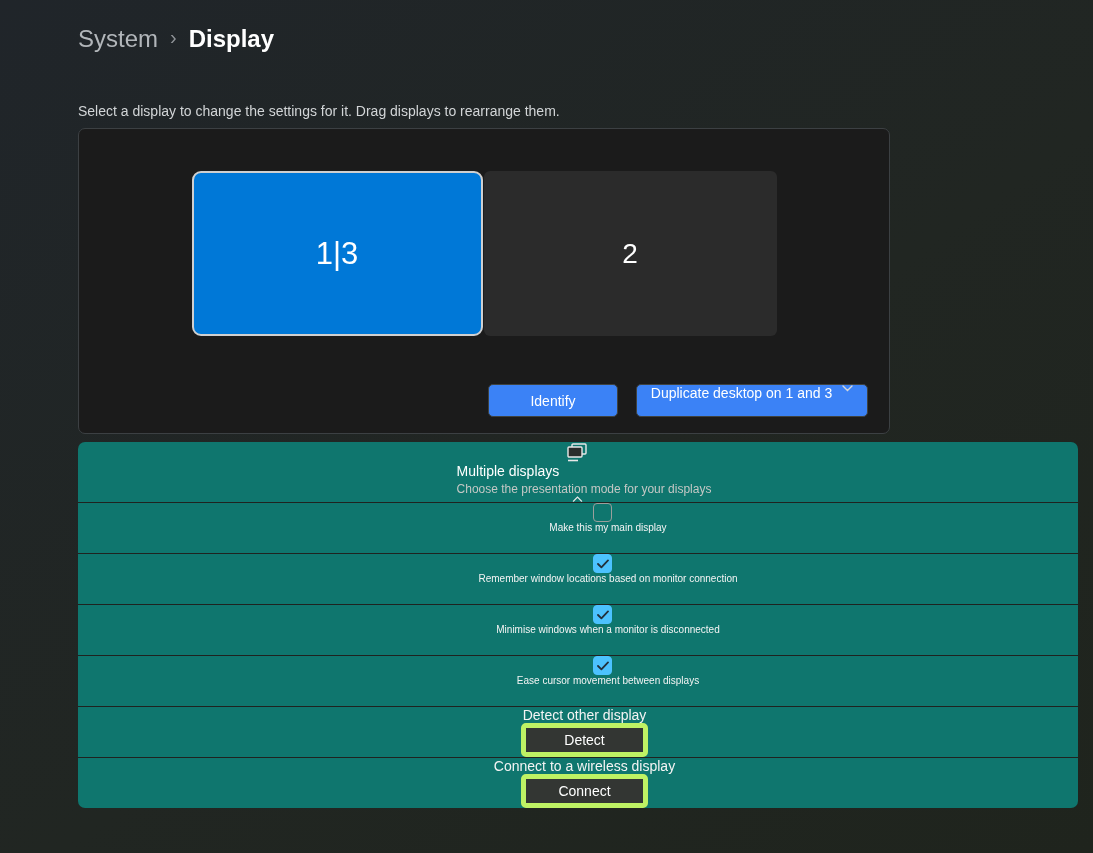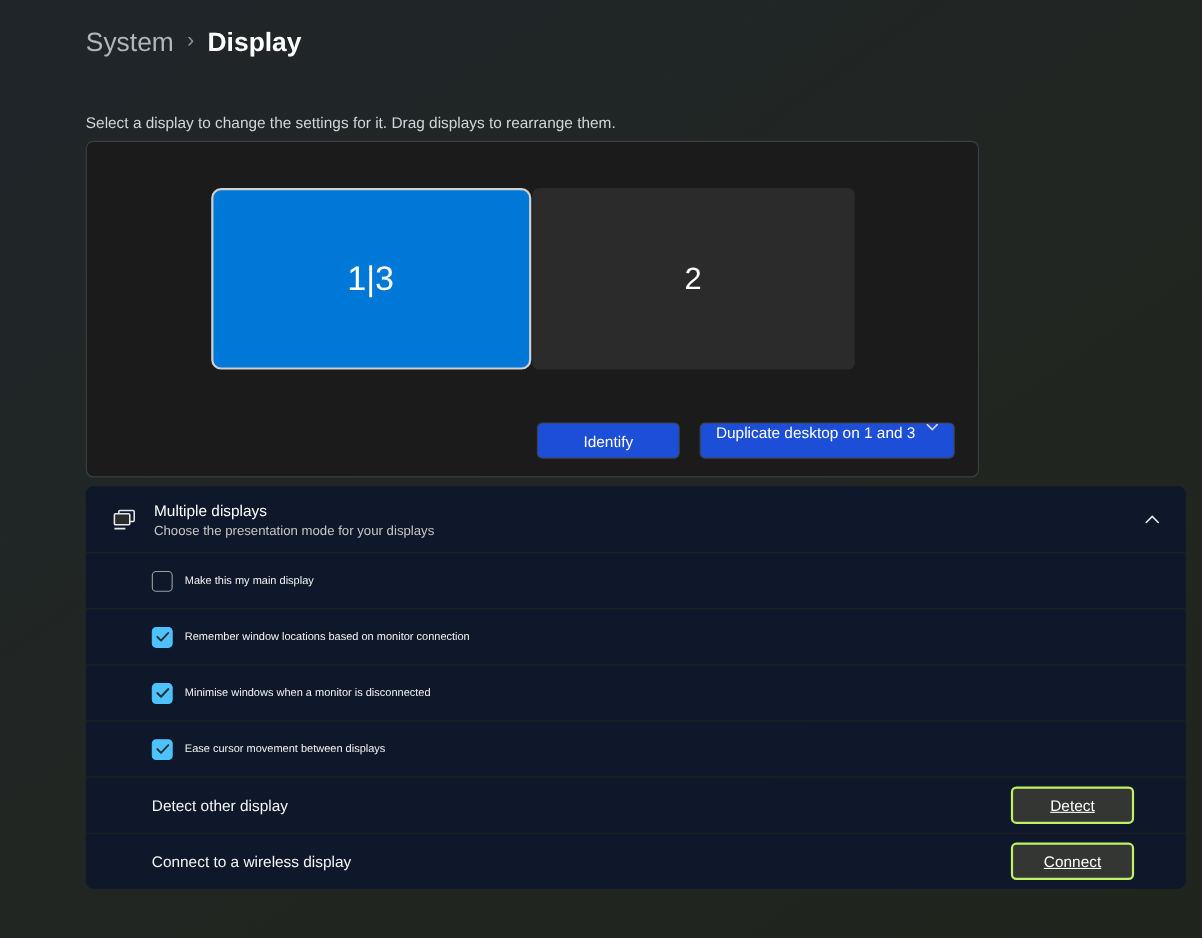--- a/index.html
+++ b/index.html
@@ -43,35 +43,36 @@
     width: 293px; background: #2b2b2b;
     border-radius: 6px; font-size: 28px; font-weight: 400;
     margin-left: 1px;
   }
   .panel-actions {
     position: absolute; right: 21px; bottom: 16px;
     display: flex; gap: 18px; align-items: center;
   }
   .btn {
     font-family: "Liberation Sans", sans-serif;
-    background: #1d4ed8; border: 1px solid #3e4240; border-radius: 5px;
+    background: #3b82f6; border: 1px solid #3e4240; border-radius: 5px;
     color: #ffffff; font-size: 14px; height: 33px; cursor: pointer;
   }
   .btn-identify { width: 130px; }
   .btn-dropdown {
     width: 232px; display: flex; justify-content: center; gap: 10px;
   }
   .chev-svg { display: block; }
 
   
   .expander { margin-top: 8px; width: 1000px; }
   .row {
-    background: #0f172a; width: 100%;
+    background: #0f766e; width: 100%;
     display: flex; align-items: center;
     border-top: 1px solid #1f2320;
+    flex-direction: column;
   }
   .row:first-child { border-top: none; border-radius: 7px 7px 0 0; }
   .row:last-child { border-radius: 0 0 7px 7px; }
   .header-row { height: 60px; padding: 0 24px 0 22px; cursor: pointer; }
   .md-icon { width: 26px; display: flex; justify-content: center; }
   .header-text { margin-left: 14px; flex: 1; }
   .header-title { font-size: 14px; color: #ffffff; }
   .header-subtitle { font-size: 12px; color: #c4c8c5; margin-top: 3px; }
 
   .check-row { height: 51px; padding-left: 60px; }
@@ -82,22 +83,22 @@
     cursor: pointer; margin-right: 11px;
   }
   .checkbox.checked { background: #4cc2ff; border-color: #4cc2ff; }
   .checkbox svg { display: none; }
   .checkbox.checked svg { display: block; }
   .check-label { font-size: 10px; color: #f4f4f4; }
 
   .action-row { height: 51px; padding: 0 47px 0 60px; justify-content: space-between; }
   .action-label { font-size: 14px; color: #f4f4f4; }
   .btn-action {
-    width: 112px; height: 34px;
-    background: #333633; border: 2px solid #bef264; text-decoration: underline;
+    width: 127px; height: 34px;
+    background: #333633; border: 5px solid #bef264;
   }
 </style>
 </head>
 <body>
 
 <div class="page">
 
   <div class="breadcrumb">
     <span class="crumb-parent">System</span>
     <span class="crumb-sep">›</span>

